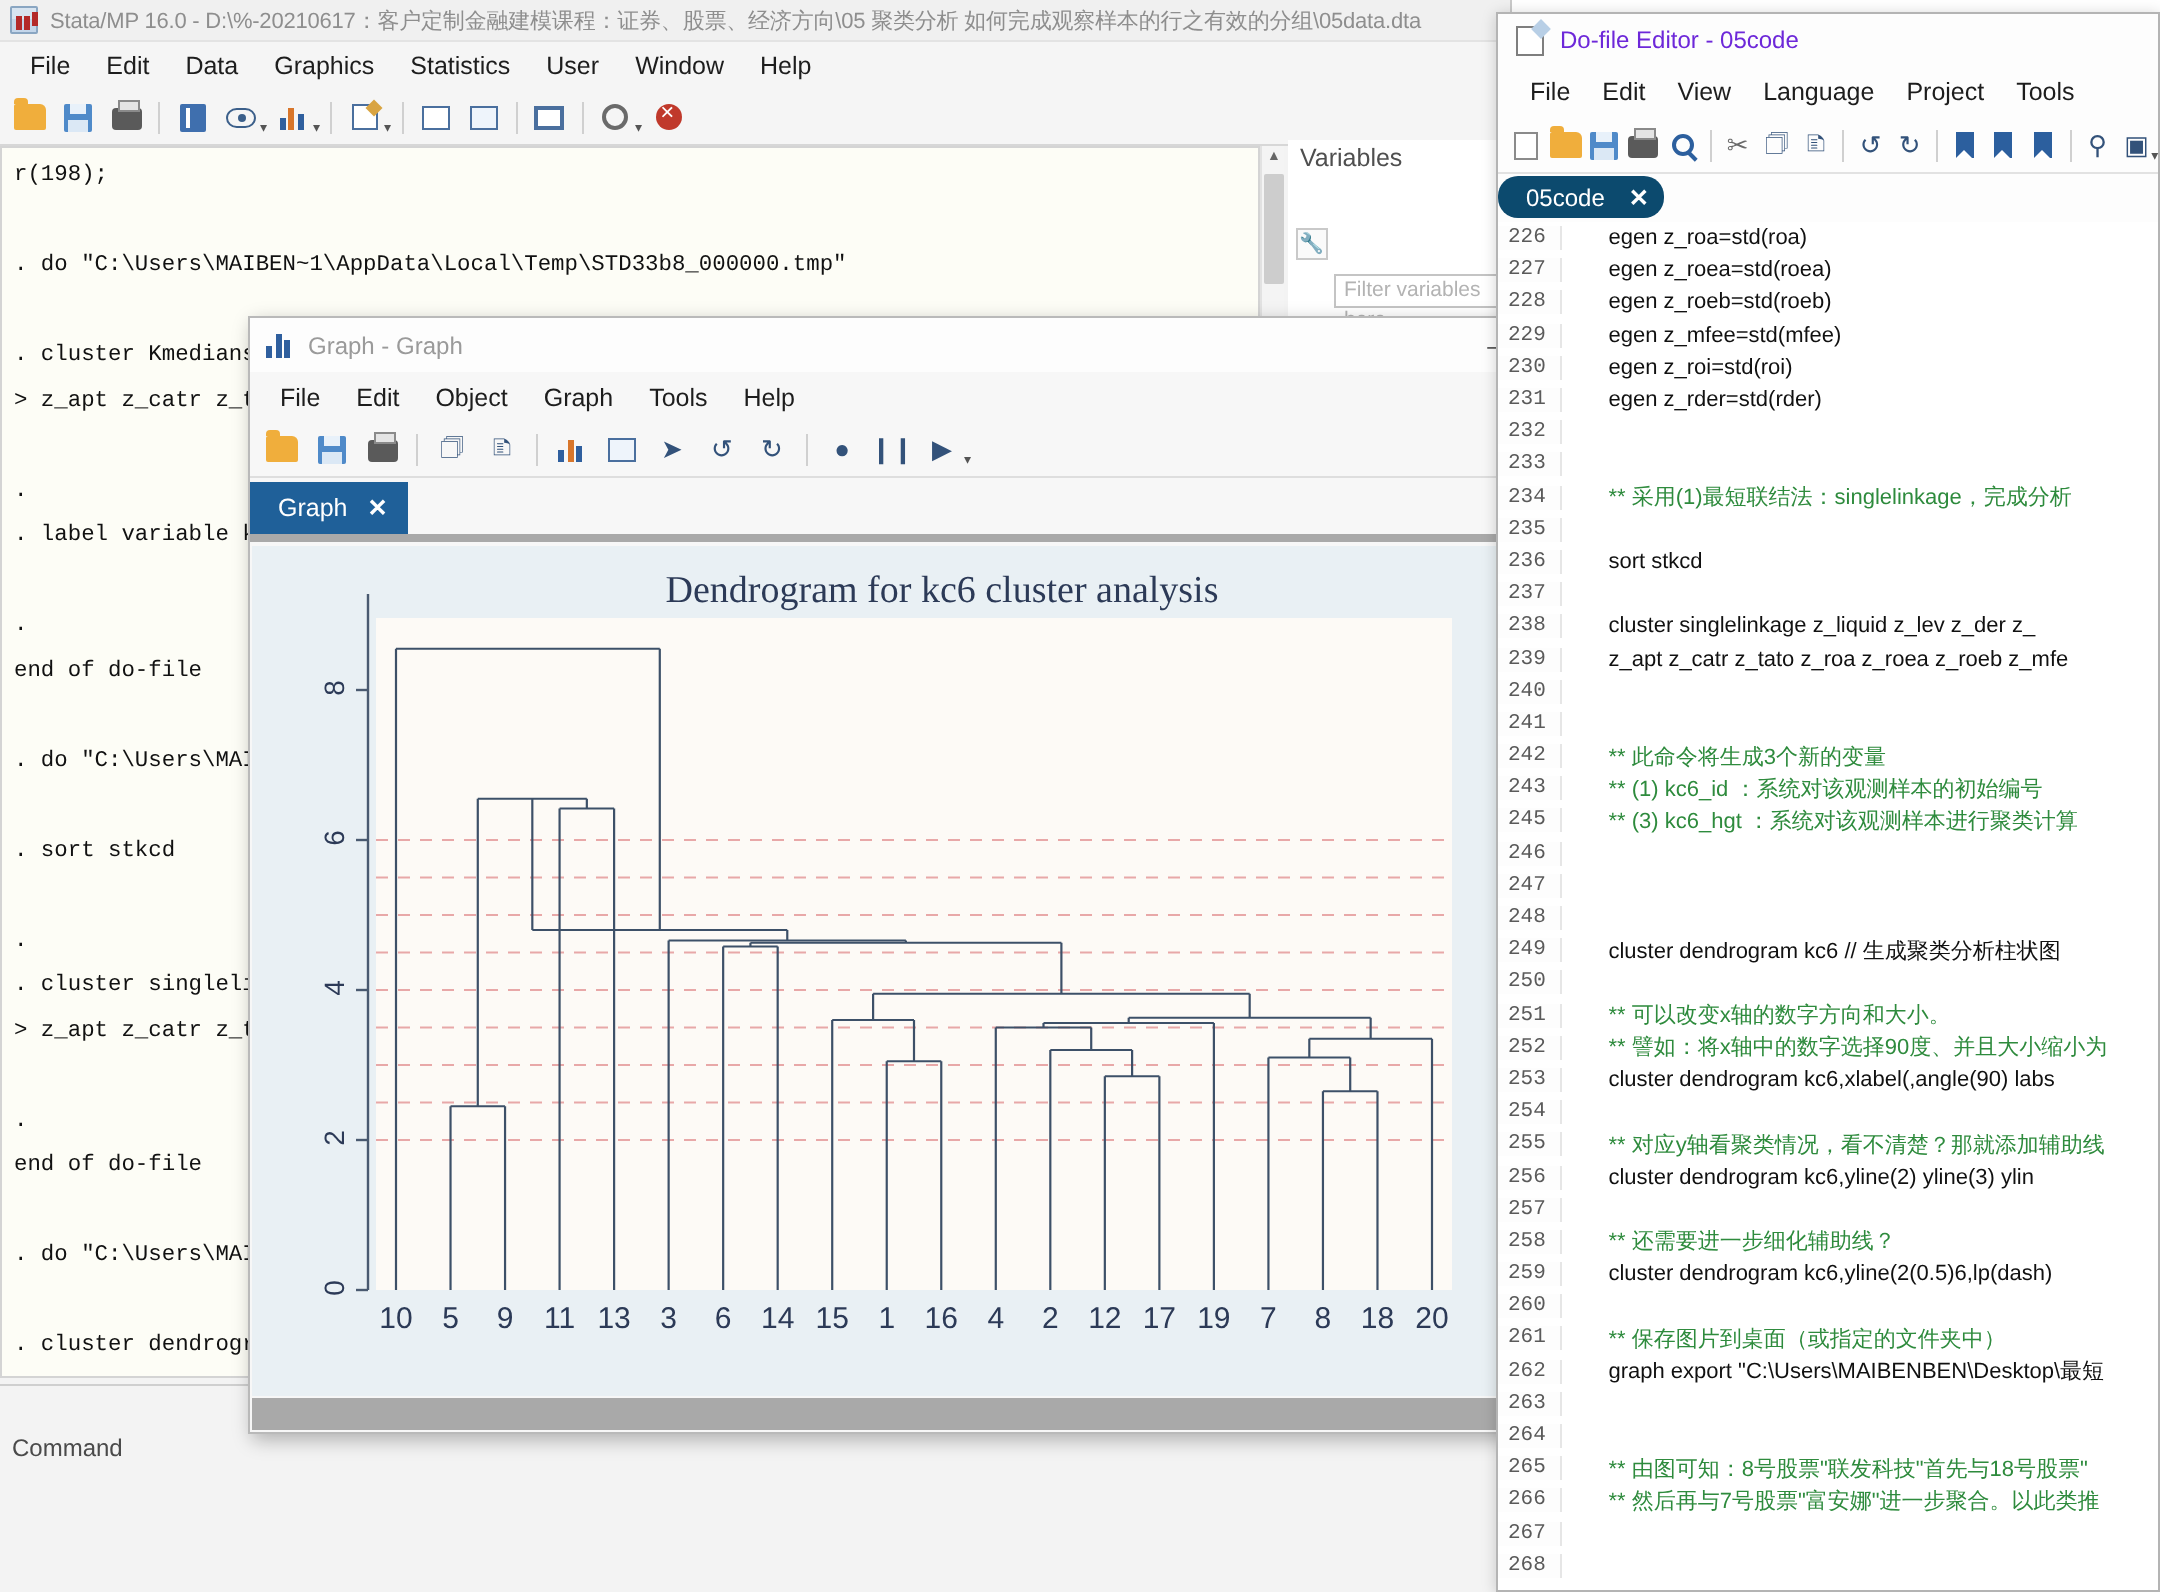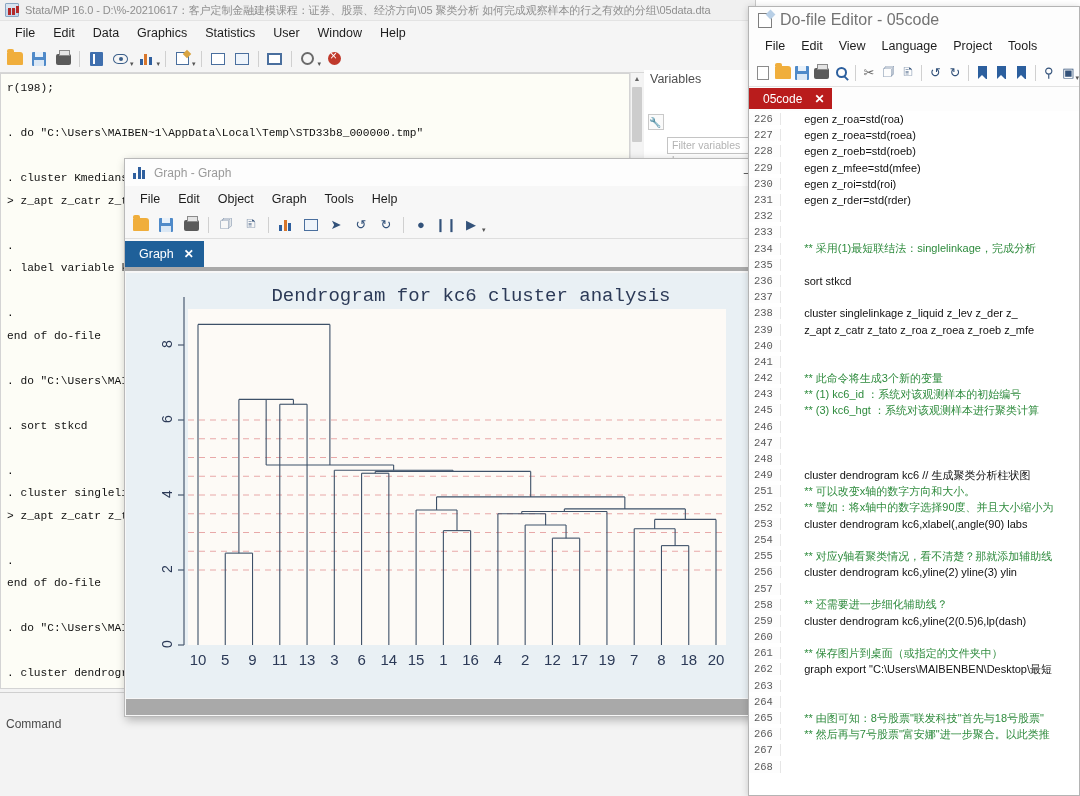--- a/index.html
+++ b/index.html
@@ -190,21 +190,21 @@
     background:#a9a9a9;
   }
   .graph-rightscroll {
     position:absolute; right:1px; top:114px; width:7px; height:80px; background:#b8b8b8;
   }
 
   
   .chart-area { position:absolute; inset:0; }
   .chart-title {
     position:absolute; top:12px; left:0; right:0; text-align:center;
-    font-size:19px; color:#2c3a57; font-family:Liberation Mono, monospace;
+    font-size:19px; color:#2c3a57; font-family:Liberation Serif, serif;
   }
   .ylabel {
     position:absolute; left:6px; top:50%; transform:translateY(-50%) rotate(-90deg);
     transform-origin:center; font-size:15px; color:#2c3a57; white-space:nowrap;
   }
   .plot-svg { position:absolute; left:0; top:0; }
   .ytick-lab {
     position:absolute; font-size:14px; color:#2c3a57;
     transform: rotate(-90deg); transform-origin: center;
   }
@@ -214,33 +214,33 @@
 
   
   .dofile-window {
     position:absolute; left:748px; top:6px; width:332px; height:790px;
     background:#fdfdfd; border:1px solid #b4b4b4;
     box-shadow: 0 1px 7px rgba(0,0,0,0.18);
   }
   .df-titlebar { height:26px; display:flex; align-items:center; gap:8px; padding-left:9px; }
   .df-ico { width:14px;height:15px;border:1px solid #7e7e7e;background:#fff;position:relative; }
   .df-ico::after{content:"";position:absolute;right:-3px;top:-3px;width:7px;height:7px;background:#b8cfe6;transform:rotate(45deg);}
-  .df-title { font-size:16px; color:#737373; }
+  .df-title { font-size:12px; color:#6d28d9; }
   .df-menubar{ height:26px; display:flex; align-items:center; padding-left:8px; }
   .df-menubar .mi{ font-size:12.5px; color:#1d1d1d; padding:2px 8px; }
   .df-toolbar{ height:28px; display:flex; align-items:center; padding-left:5px; gap:1px; border-bottom:1px solid #e2e2e2;}
   .newdoc-ico{width:12px;height:14px;border:1px solid #8b8b8b;background:#fff;}
   .search-ico{width:11px;height:11px;border:2px solid #2c5f9e;border-radius:50%;position:relative;}
   .search-ico::after{content:"";position:absolute;right:-4px;bottom:-3px;width:6px;height:2px;background:#2c5f9e;transform:rotate(45deg);}
   .scissor-ico{font-size:13px;color:#6a6a6a;}
   .bm-ico{width:9px;height:13px;background:#2c5f9e;position:relative;}
   .bm-ico::after{content:"";position:absolute;bottom:0;left:0;border-left:4.5px solid transparent;border-right:4.5px solid transparent;border-bottom:4px solid #fff;}
   .df-tabs{ height:22px; display:flex; align-items:flex-end; }
-  .df-tab{ background:#b91c1c; color:#fff; font-size:12px; height:21px;
-           display:flex; align-items:center; gap:12px; padding:0 8px 0 14px; }
+  .df-tab{ background:#0c4a6e; color:#fff; font-size:12px; height:21px;
+           display:flex; align-items:center; gap:12px; padding:0 8px 0 14px;border-radius:10px; }
   .df-tab .x{ font-weight:bold; font-size:12px; }
   .df-code {
     position:absolute; left:0; top:104px; right:0; bottom:0;
     overflow:hidden; background:#fff;
   }
   .code-line { display:flex; height:16.2px; align-items:center; }
   .ln {
     width:32px; flex:0 0 32px; text-align:left; padding-left:5px;
     font-family:"Liberation Mono",monospace; font-size:10.5px; color:#5a5a5a;
     background:#fdfdfd; border-right:1px solid #e6e6e6;
@@ -717,20 +717,24 @@
         </div>
         <div class="code-line">
           <span class="ln">248</span>
           <span class="ctext"></span>
         </div>
         <div class="code-line">
           <span class="ln">249</span>
           <span class="ctext">    cluster dendrogram kc6 // 生成聚类分析柱状图</span>
         </div>
         <div class="code-line">
+          <span class="ln">250</span>
+          <span class="ctext"></span>
+        </div>
+        <div class="code-line">
           <span class="ln">251</span>
           <span class="ctext cmt">    ** 可以改变x轴的数字方向和大小。</span>
         </div>
         <div class="code-line">
           <span class="ln">252</span>
           <span class="ctext cmt">    ** 譬如：将x轴中的数字选择90度、并且大小缩小为</span>
         </div>
         <div class="code-line">
           <span class="ln">253</span>
           <span class="ctext">    cluster dendrogram kc6,xlabel(,angle(90) labs</span>

